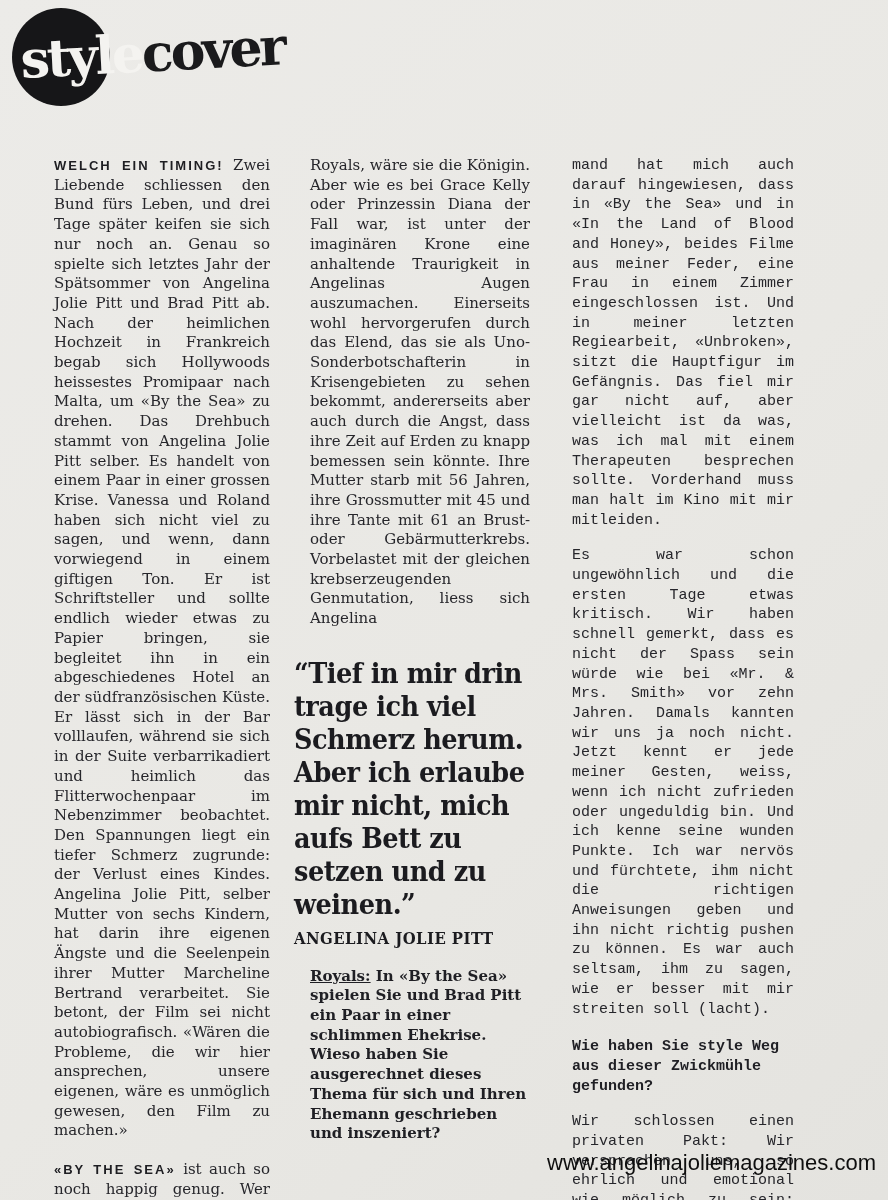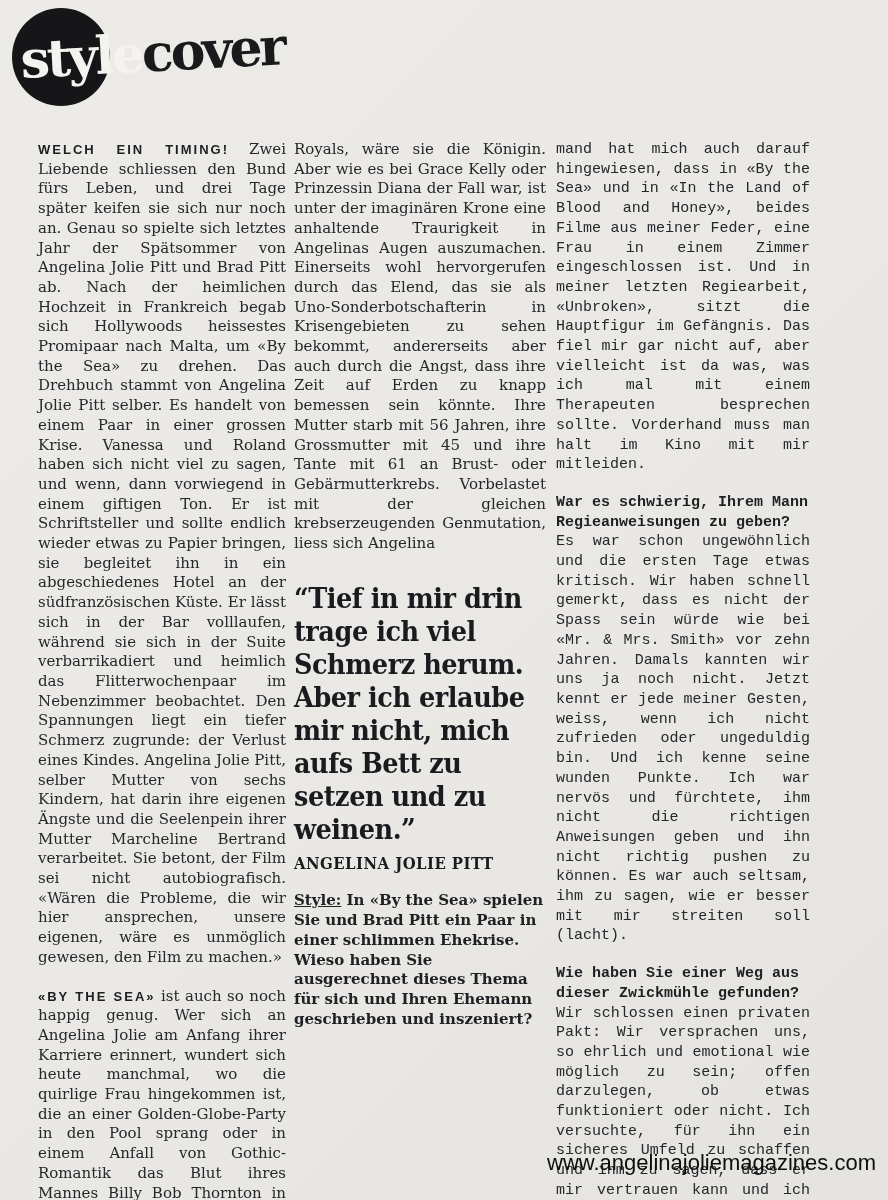--- a/index.html
+++ b/index.html
@@ -22,21 +22,21 @@
     transform:rotate(-3deg);transform-origin:left bottom;line-height:1;
   }
   .logo-style{color:#f4f3f0;}
   .logo-cover{color:#1a1a1c;}
   
   .col{
     position:absolute;top:140px;width:250px;
     font-size:15px;line-height:19.7px;text-align:justify;
     color:#26262b;
   }
-  .col p{margin:0;}
+  .col p{margin:16px;}
   .col1{left:38px;width:248px;}
   .col2{left:294px;width:252px;}
   .col3{left:556px;width:254px;font-family:Liberation Mono, monospace;}
   .para-gap{margin-top:19px !important;}
   .lead{
     font-family:"Liberation Sans", sans-serif;font-weight:bold;
     font-size:13px;letter-spacing:2px;color:#1e1e22;
   }
   
   .pullquote{
@@ -80,28 +80,27 @@
 
   <div class="col col1">
     <p><span class="lead">WELCH EIN TIMING!</span><span> Zwei Liebende schliessen den Bund fürs Leben, und drei Tage später keifen sie sich nur noch an. Genau so spielte sich letztes Jahr der Spätsommer von Angelina Jolie Pitt und Brad Pitt ab. Nach der heimlichen Hochzeit in Frankreich begab sich Hollywoods heissestes Promipaar nach Malta, um «By the Sea» zu drehen. Das Drehbuch stammt von Angelina Jolie Pitt selber. Es handelt von einem Paar in einer grossen Krise. Vanessa und Roland haben sich nicht viel zu sagen, und wenn, dann vorwiegend in einem giftigen Ton. Er ist Schriftsteller und sollte endlich wieder etwas zu Papier bringen, sie begleitet ihn in ein abgeschiedenes Hotel an der südfranzösischen Küste. Er lässt sich in der Bar volllaufen, während sie sich in der Suite verbarrikadiert und heimlich das Flitterwochenpaar im Nebenzimmer beobachtet. Den Spannungen liegt ein tiefer Schmerz zugrunde: der Verlust eines Kindes. Angelina Jolie Pitt, selber Mutter von sechs Kindern, hat darin ihre eigenen Ängste und die Seelenpein ihrer Mutter Marcheline Bertrand verarbeitet. Sie betont, der Film sei nicht autobiografisch. «Wären die Probleme, die wir hier ansprechen, unsere eigenen, wäre es unmöglich gewesen, den Film zu machen.»</span></p>
     <p class="para-gap"><span class="lead">«BY THE SEA»</span><span> ist auch so noch happig genug. Wer sich an Angelina Jolie am Anfang ihrer Karriere erinnert, wundert sich heute manchmal, wo die quirlige Frau hingekommen ist, die an einer Golden-Globe-Party in den Pool sprang oder in einem Anfall von Gothic-Romantik das Blut ihres Mannes Billy Bob Thornton in einem Fläschchen um den Hals trug. Heute, mit vierzig, ist Angelina Jolie Pitt ein in sich ruhender Pol, eine klassisch elegante Frau mit seriösen, langfristigen Zielen. Hätte Amerika</span></p>
   </div>
 
   <div class="col col2">
     <p>Royals, wäre sie die Königin. Aber wie es bei Grace Kelly oder Prinzessin Diana der Fall war, ist unter der imaginären Krone eine anhaltende Traurigkeit in Angelinas Augen auszumachen. Einerseits wohl hervorgerufen durch das Elend, das sie als Uno-Sonderbotschafterin in Krisengebieten zu sehen bekommt, andererseits aber auch durch die Angst, dass ihre Zeit auf Erden zu knapp bemessen sein könnte. Ihre Mutter starb mit 56 Jahren, ihre Grossmutter mit 45 und ihre Tante mit 61 an Brust- oder Gebärmutterkrebs. Vorbelastet mit der gleichen krebserzeugenden Genmutation, liess sich Angelina</p>
     <div class="pullquote">“Tief in mir drin trage ich viel Schmerz herum. Aber ich erlaube mir nicht, mich aufs Bett zu setzen und zu weinen.”</div>
     <div class="quote-attrib">ANGELINA JOLIE PITT</div>
-    <p class="question"><span class="qlabel">Style:</span><span class="qtext"> In «By the Sea» spielen Sie und Brad Pitt ein Paar in einer schlimmen Ehekrise. Wieso haben Sie ausgerechnet dieses Thema für sich und Ihren Ehemann geschrieben und inszeniert?</span></p>
+    <p class="question"><span class="qlabel">Royals:</span><span class="qtext"> In «By the Sea» spielen Sie und Brad Pitt ein Paar in einer schlimmen Ehekrise. Wieso haben Sie ausgerechnet dieses Thema für sich und Ihren Ehemann geschrieben und inszeniert?</span></p>
 
   </div>
 
   <div class="col col3">
     <p>mand hat mich auch darauf hingewiesen, dass in «By the Sea» und in «In the Land of Blood and Honey», beides Filme aus meiner Feder, eine Frau in einem Zimmer eingeschlossen ist. Und in meiner letzten Regiearbeit, «Unbroken», sitzt die Hauptfigur im Gefängnis. Das fiel mir gar nicht auf, aber vielleicht ist da was, was ich mal mit einem Therapeuten besprechen sollte. Vorderhand muss man halt im Kino mit mir mitleiden.</p>
-    <p class="question">War es schwierig, Ihrem Mann Regieanweisungen zu geben?</p>
     <p class="answer">Es war schon ungewöhnlich und die ersten Tage etwas kritisch. Wir haben schnell gemerkt, dass es nicht der Spass sein würde wie bei «Mr. &amp; Mrs. Smith» vor zehn Jahren. Damals kannten wir uns ja noch nicht. Jetzt kennt er jede meiner Gesten, weiss, wenn ich nicht zufrieden oder ungeduldig bin. Und ich kenne seine wunden Punkte. Ich war nervös und fürchtete, ihm nicht die richtigen Anweisungen geben und ihn nicht richtig pushen zu können. Es war auch seltsam, ihm zu sagen, wie er besser mit mir streiten soll (lacht).</p>
-    <p class="question">Wie haben Sie einer Weg aus dieser Zwickmühle gefunden?</p>
+    <p class="question">Wie haben Sie style Weg aus dieser Zwickmühle gefunden?</p>
     <p class="answer">Wir schlossen einen privaten Pakt: Wir versprachen uns, so ehrlich und emotional wie möglich zu sein; offen darzulegen, ob etwas funktioniert oder nicht. Ich versuchte, für ihn ein sicheres Umfeld zu schaffen und ihm zu sagen, dass er mir vertrauen kann und ich ihn beim Schneiden des Films auch schützen würde, wenn er mir wiederum seine Gefühle anvertraut.</p>
 
   </div>
 
   <div class="watermark">www.angelinajoliemagazines.com</div>
 
 </div>
 
 </body></html>

